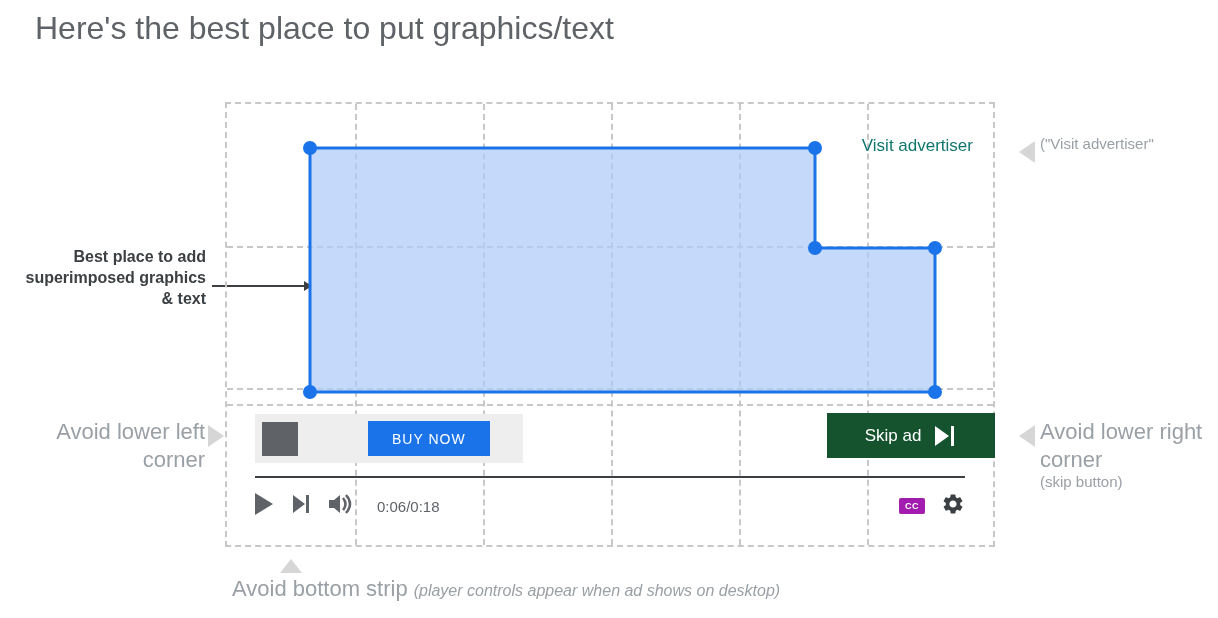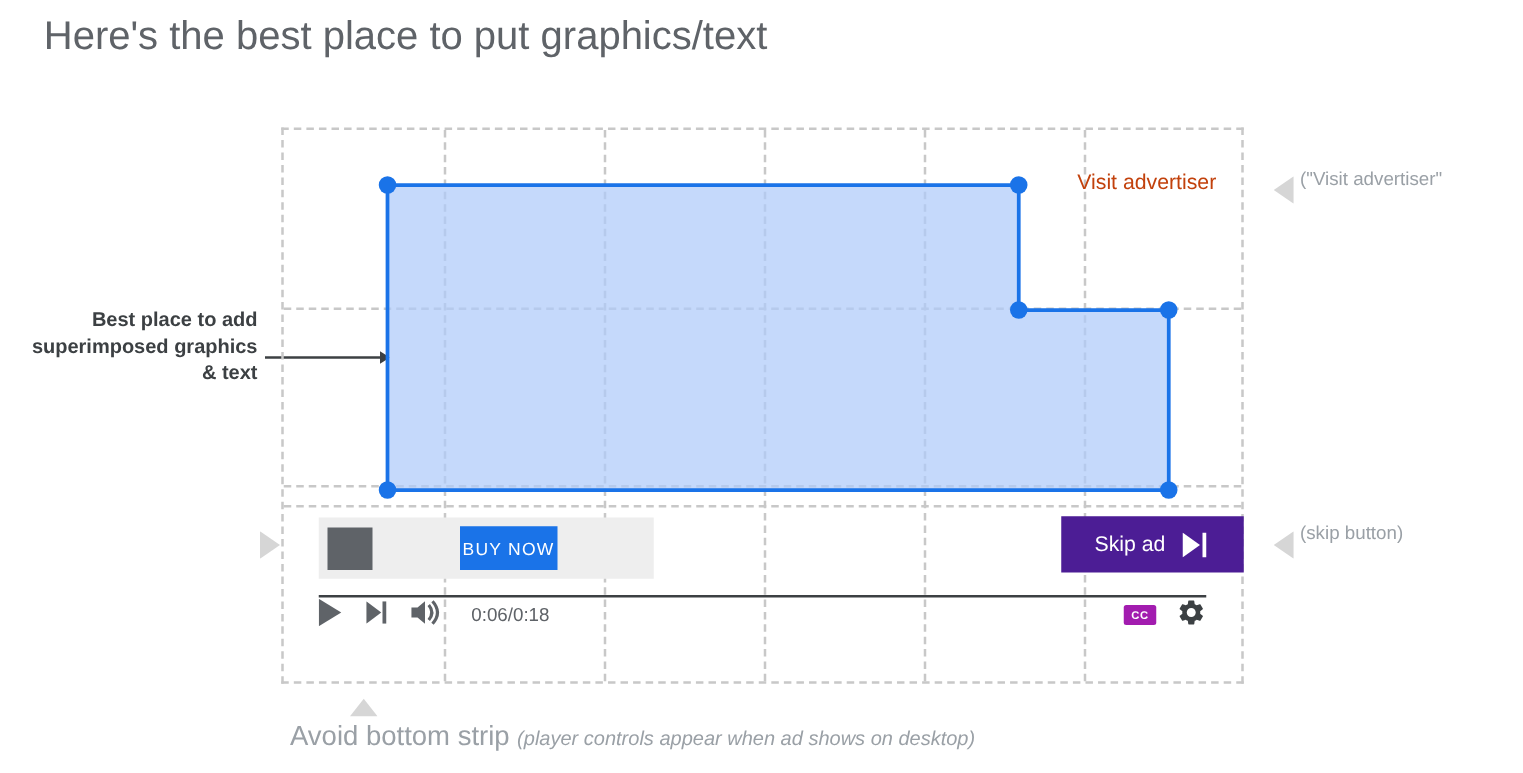--- a/index.html
+++ b/index.html
@@ -65,21 +65,21 @@
       position: absolute;
       left: 0;
       top: 0;
       pointer-events: none;
     }
     .visit-advertiser {
       position: absolute;
       right: 22px;
       top: 34px;
       font-size: 17px;
-      color: #c2410c;
+      color: #0f766e;
     }
     .cta-overlay {
       position: absolute;
       left: 30px;
       top: 312px;
       width: 268px;
       height: 49px;
       background: #eeeeee;
       display: flex;
       align-items: center;
@@ -89,34 +89,34 @@
     .cta-thumb {
       width: 36px;
       height: 34px;
       background: #5f6368;
     }
     .buy-now {
       display: inline-flex;
       align-items: center;
       justify-content: center;
       height: 35px;
-      padding: 0 2px;
+      padding: 0 24px;
       background: #1a73e8;
       color: white;
       font-size: 14px;
       letter-spacing: 1px;
       font-weight: 500;
     }
     .skip-ad {
       position: absolute;
       right: 0;
       top: 311px;
-      width: 146px;
+      width: 168px;
       height: 45px;
-      background: #4c1d95;
+      background: #14532d;
       color: white;
       display: flex;
       align-items: center;
       justify-content: center;
       gap: 14px;
       font-size: 17px;
     }
     .skip-icon svg { display: block; }
     .control-bar {
       position: absolute;
@@ -124,21 +124,21 @@
       right: 30px;
       top: 374px;
     }
     .seek-line {
       height: 2px;
       background: #3c4043;
     }
     .controls-row {
       display: flex;
       align-items: center;
-      margin-top: 0;
+      margin-top: 14px;
       height: 28px;
     }
     .ctrl-left {
       display: flex;
       align-items: center;
       gap: 18px;
       color: #5f6368;
     }
     .ctrl-right {
       margin-left: auto;
@@ -239,29 +239,31 @@
 </svg>
 
 <svg class="pointer-left" style="left:1013px;top:141px;" width="22" height="22">
   <polygon points="22,0 22,22 6,11" fill="#d6d6d6"></polygon>
 </svg>
 <div class="ann ann-top-right">
   <span class="sub">("Visit advertiser"</span>
 </div>
 
 <div class="ann ann-lower-left">
+  <span>Avoid lower left corner</span>
 </div>
 <svg class="pointer-right" style="left:208px;top:425px;" width="22" height="22">
   <polygon points="0,0 0,22 16,11" fill="#d6d6d6"></polygon>
 </svg>
 
 <svg class="pointer-left" style="left:1013px;top:425px;" width="22" height="22">
   <polygon points="22,0 22,22 6,11" fill="#d6d6d6"></polygon>
 </svg>
 <div class="ann ann-lower-right">
+  <span>Avoid lower right corner</span>
   <span class="sub">(skip button)</span>
 </div>
 
 <svg class="pointer-up" style="left:280px;top:555px;" width="22" height="22">
   <polygon points="0,18 22,18 11,4" fill="#d6d6d6"></polygon>
 </svg>
 <div class="ann ann-bottom">
   <span class="main">Avoid bottom strip</span>
   <span class="sub2">(player controls appear when ad shows on desktop)</span>
 </div>

